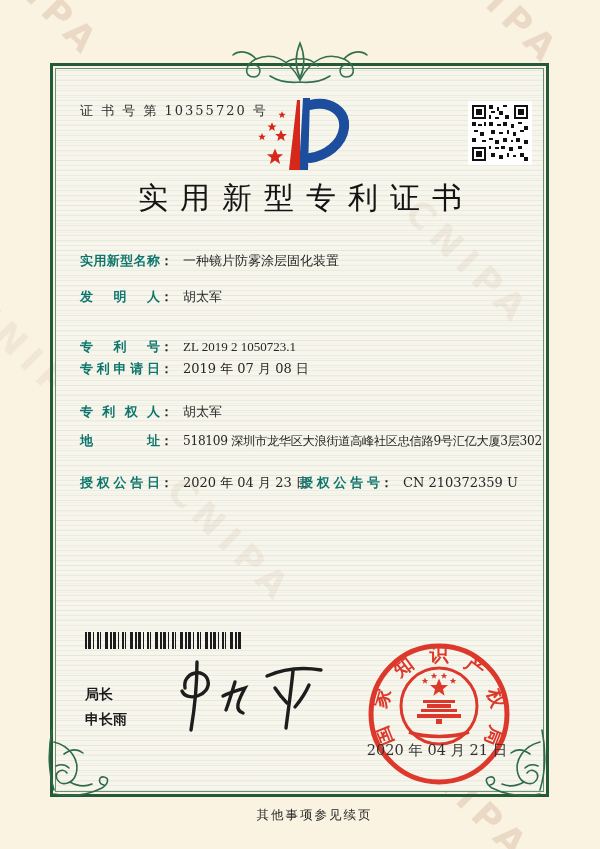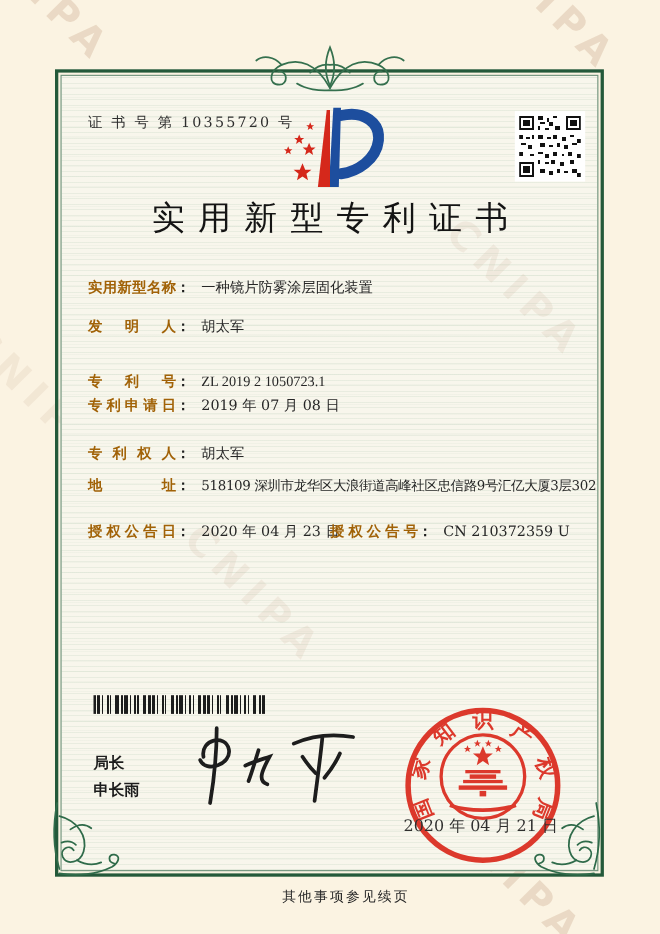--- a/index.html
+++ b/index.html
@@ -52,21 +52,21 @@
   .title{
     position:absolute;left:0;right:0;top:178px;z-index:5;
     text-align:center;font-size:30px;font-weight:400;
     letter-spacing:12px;text-indent:12px;color:#141414;
   }
 
   
   .fields{position:absolute;left:80px;top:250px;width:450px;z-index:5;font-size:13px;}
   .frow{position:absolute;left:0;white-space:nowrap;}
   .flabel{
-    display:inline-block;width:80px;font-weight:600;color:#a16207;
+    display:inline-block;width:80px;font-weight:600;color:#0f766e;
     text-align:justify;text-align-last:justify;vertical-align:bottom;
   }
   .fcolon{font-weight:600;color:#1e1e1e;}
   .fvalue{margin-left:10px;color:#262626;}
   .fvalue.addr{font-size:12.2px;letter-spacing:-0.3px;}
   .grant2{position:absolute;left:220px;top:0;white-space:nowrap;}
 
   
   .paras{
     position:absolute;left:80px;top:495px;width:442px;z-index:5;

